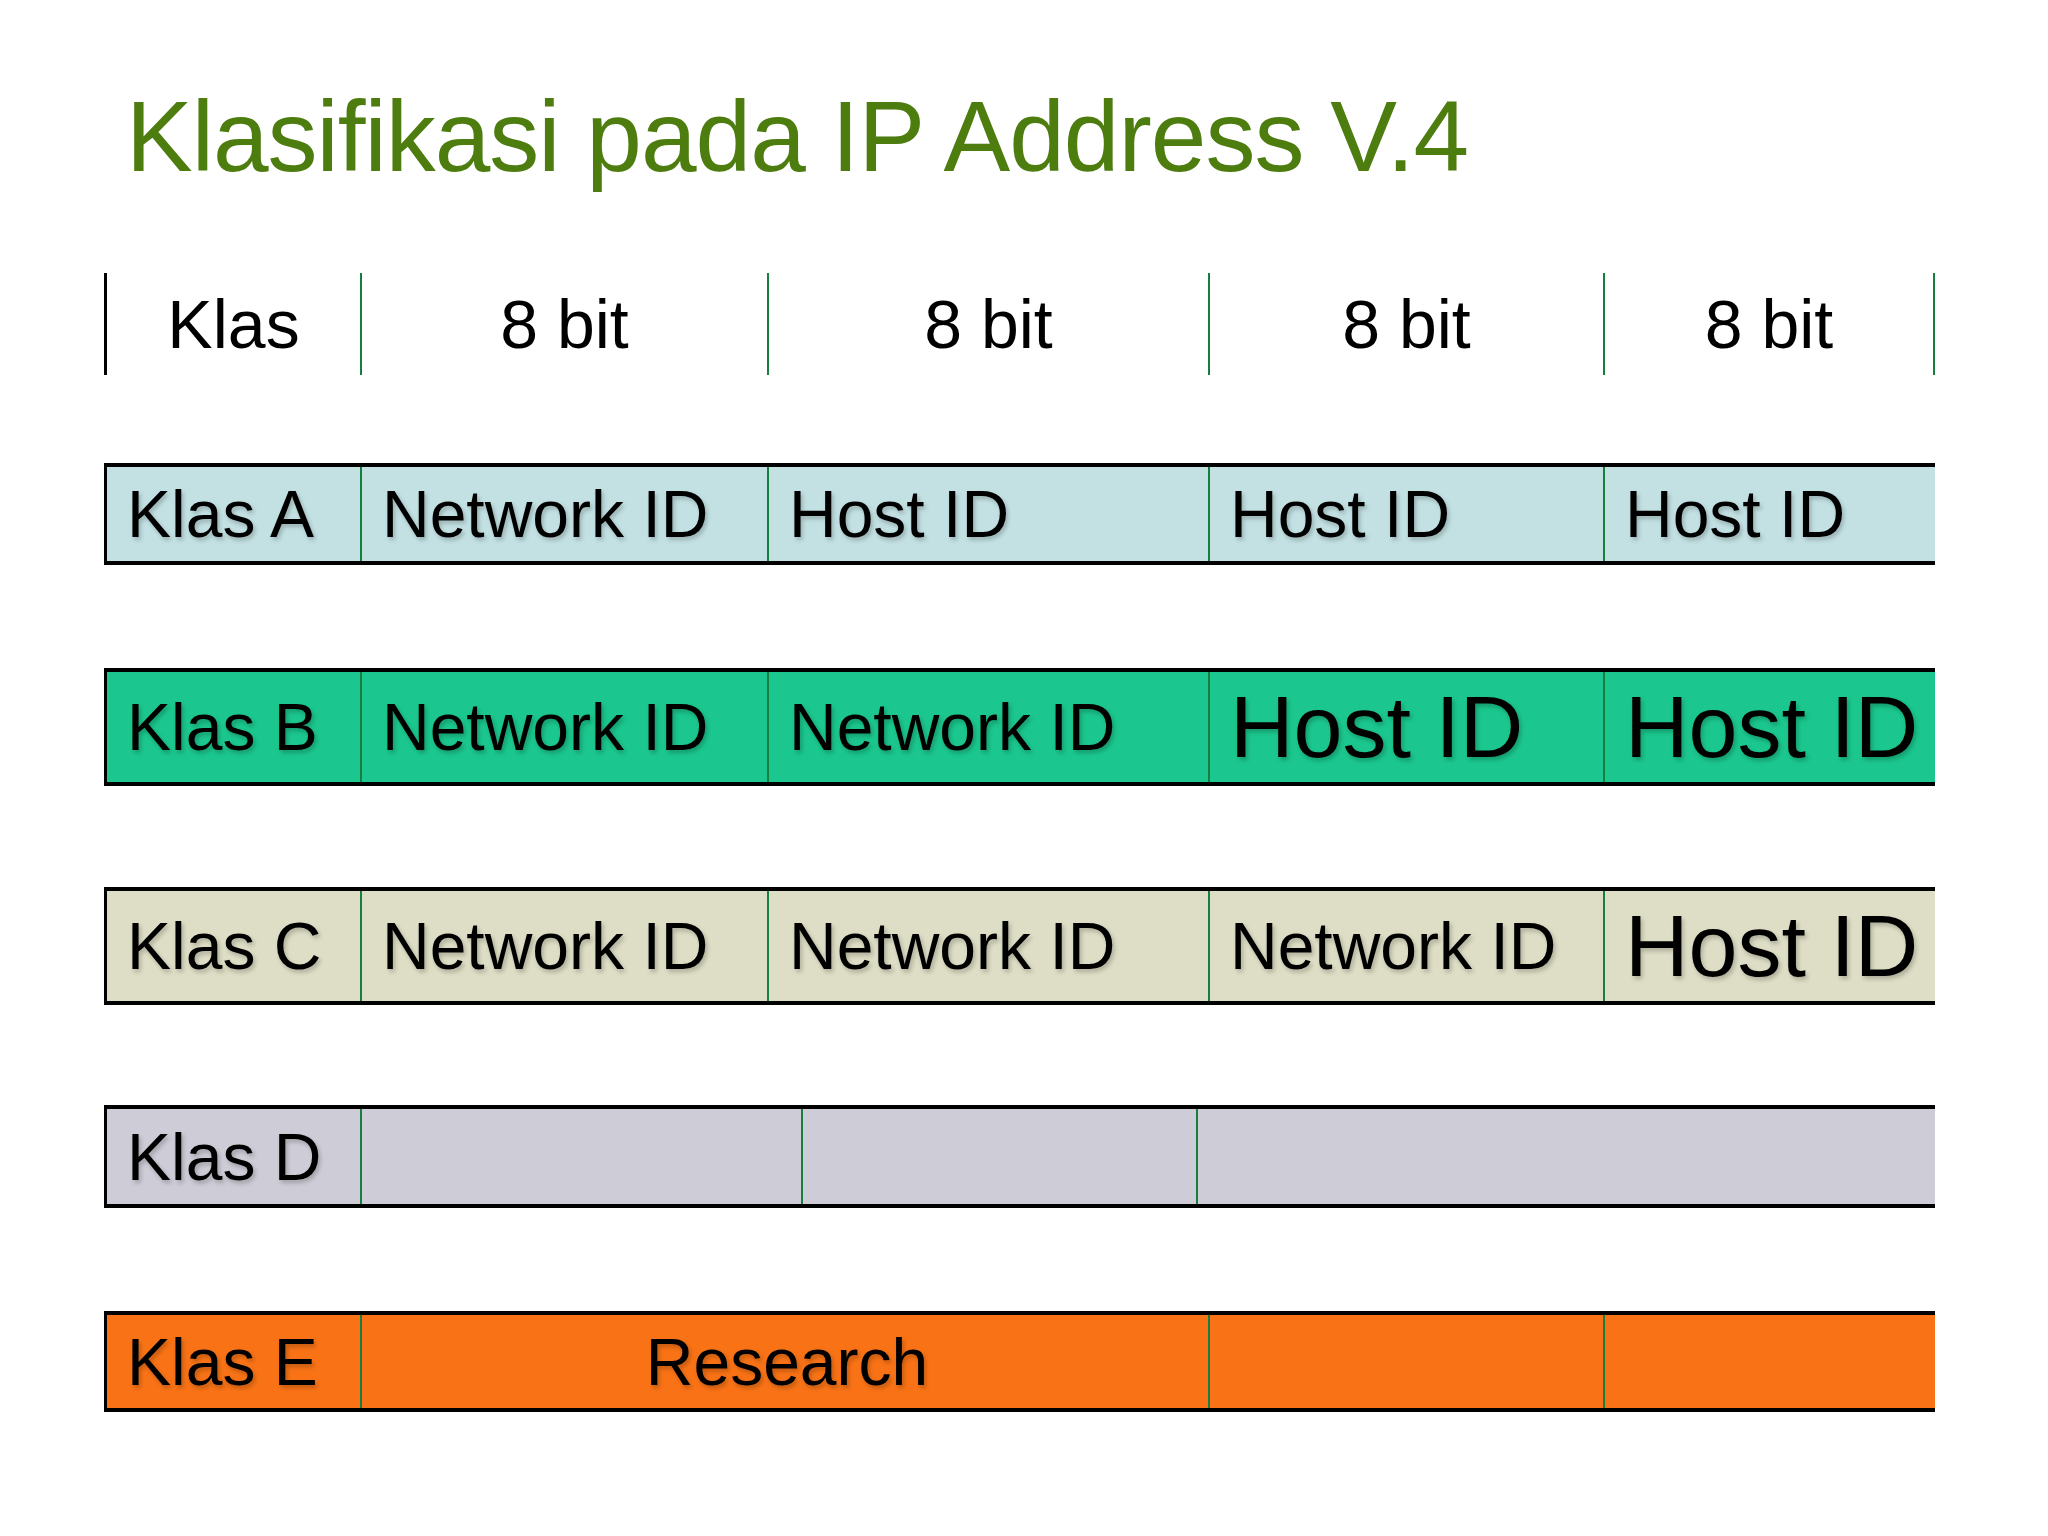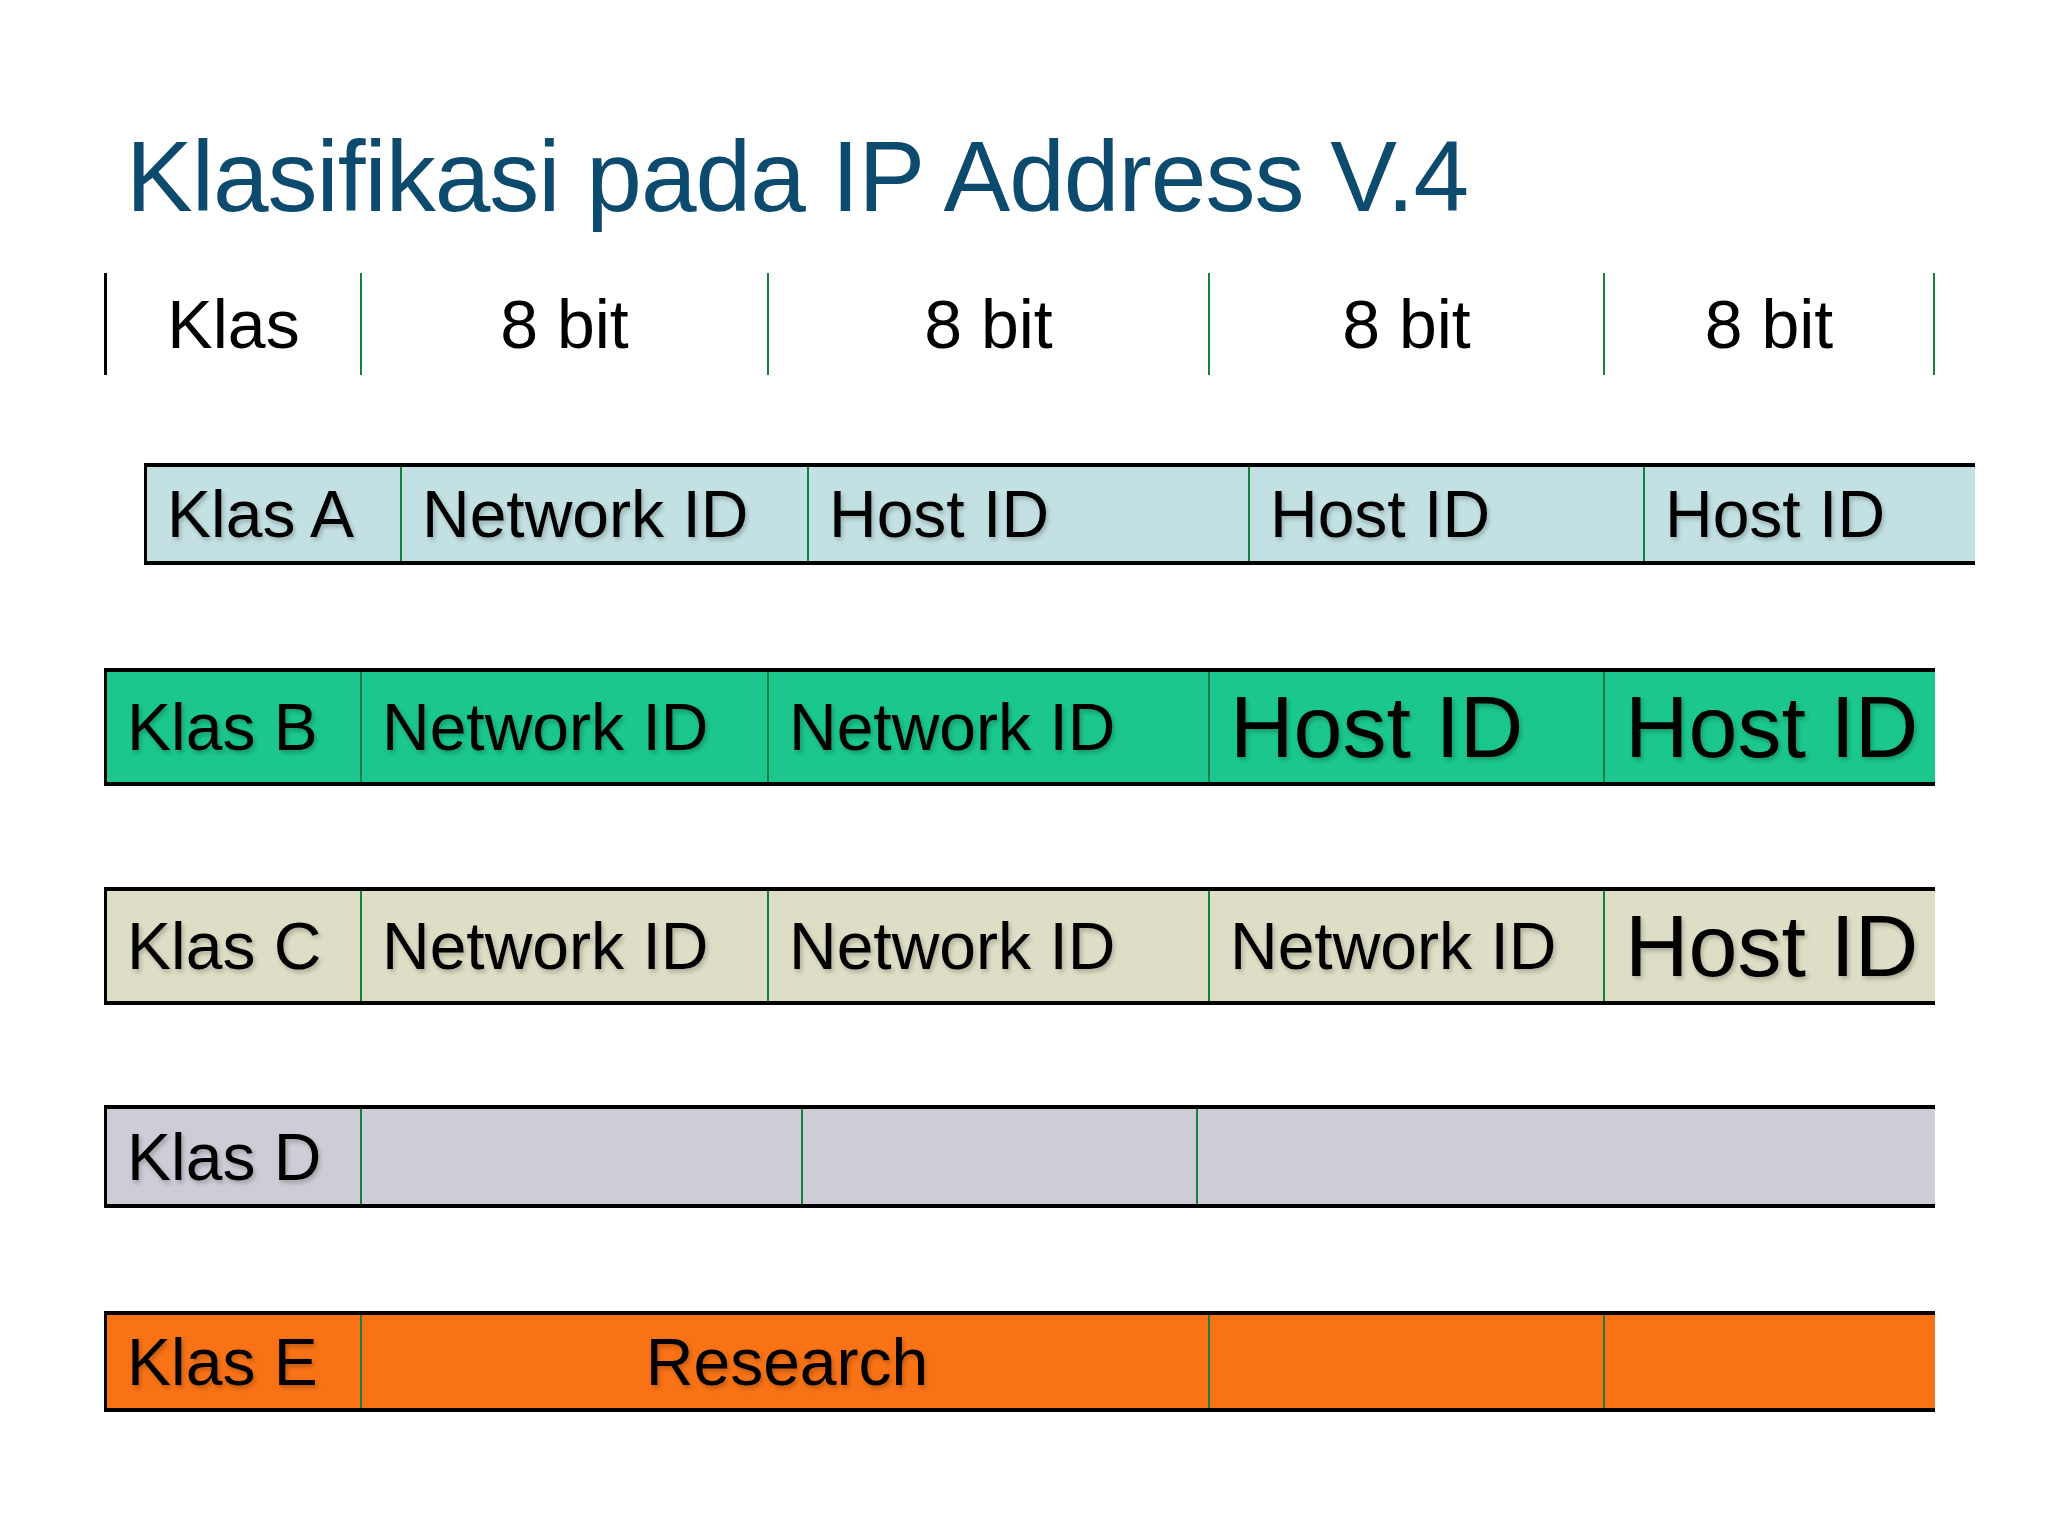--- a/index.html
+++ b/index.html
@@ -84,31 +84,31 @@
   .c3  { width: 441px; }
   .c4  { width: 395px; }
   .c5  { width: 330px; }
   .c23 { width: 848px; } 
 </style>
 </head>
 <body>
 
 <main class="slide">
 
-  <h1 class="title" style="color: #0c4a6e; margin-top: 40px;">Klasifikasi pada IP Address V.4</h1>
+  <h1 class="title" style="color: #4d7c0f;">Klasifikasi pada IP Address V.4</h1>
 
   <div class="band header-band">
     <div class="cell c1">Klas</div>
     <div class="cell c2">8 bit</div>
     <div class="cell c3">8 bit</div>
     <div class="cell c4">8 bit</div>
     <div class="cell c5">8 bit</div>
   </div>
 
-  <div class="band row-band rA" style="background-color: rgb(195, 225, 227); margin-left: 40px;">
+  <div class="band row-band rA" style="background-color: rgb(195, 225, 227);">
     <div class="cell c1">Klas A</div>
     <div class="cell c2">Network ID</div>
     <div class="cell c3">Host ID</div>
     <div class="cell c4">Host ID</div>
     <div class="cell c5">Host ID</div>
   </div>
 
   <div class="band row-band rB" style="background-color: rgb(27, 199, 142);">
     <div class="cell c1">Klas B</div>
     <div class="cell c2">Network ID</div>

